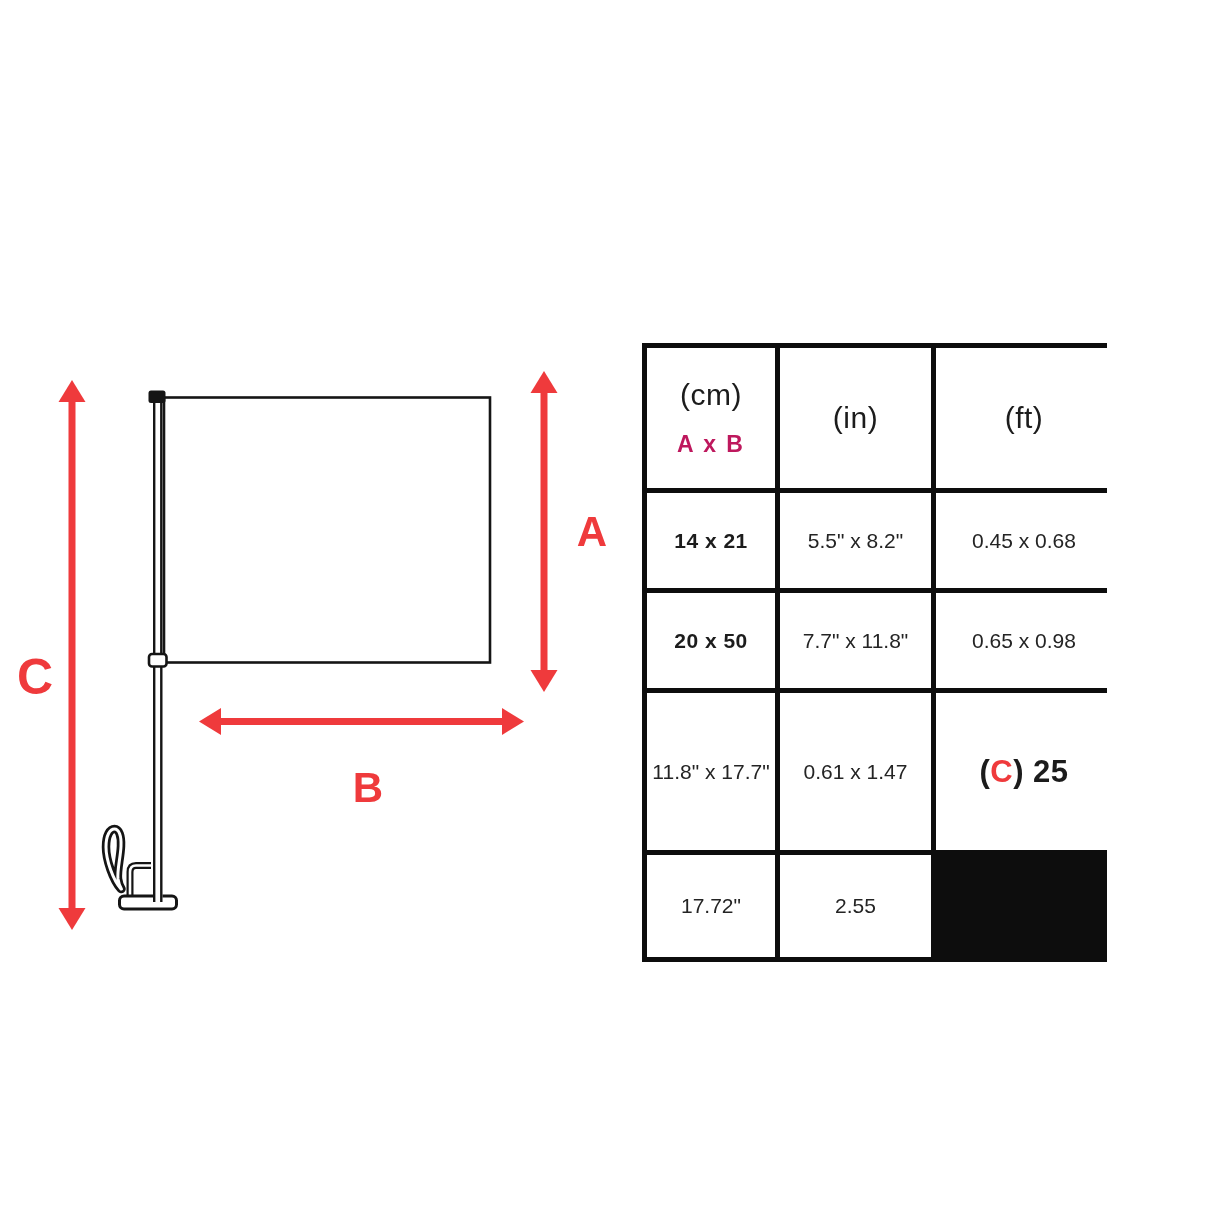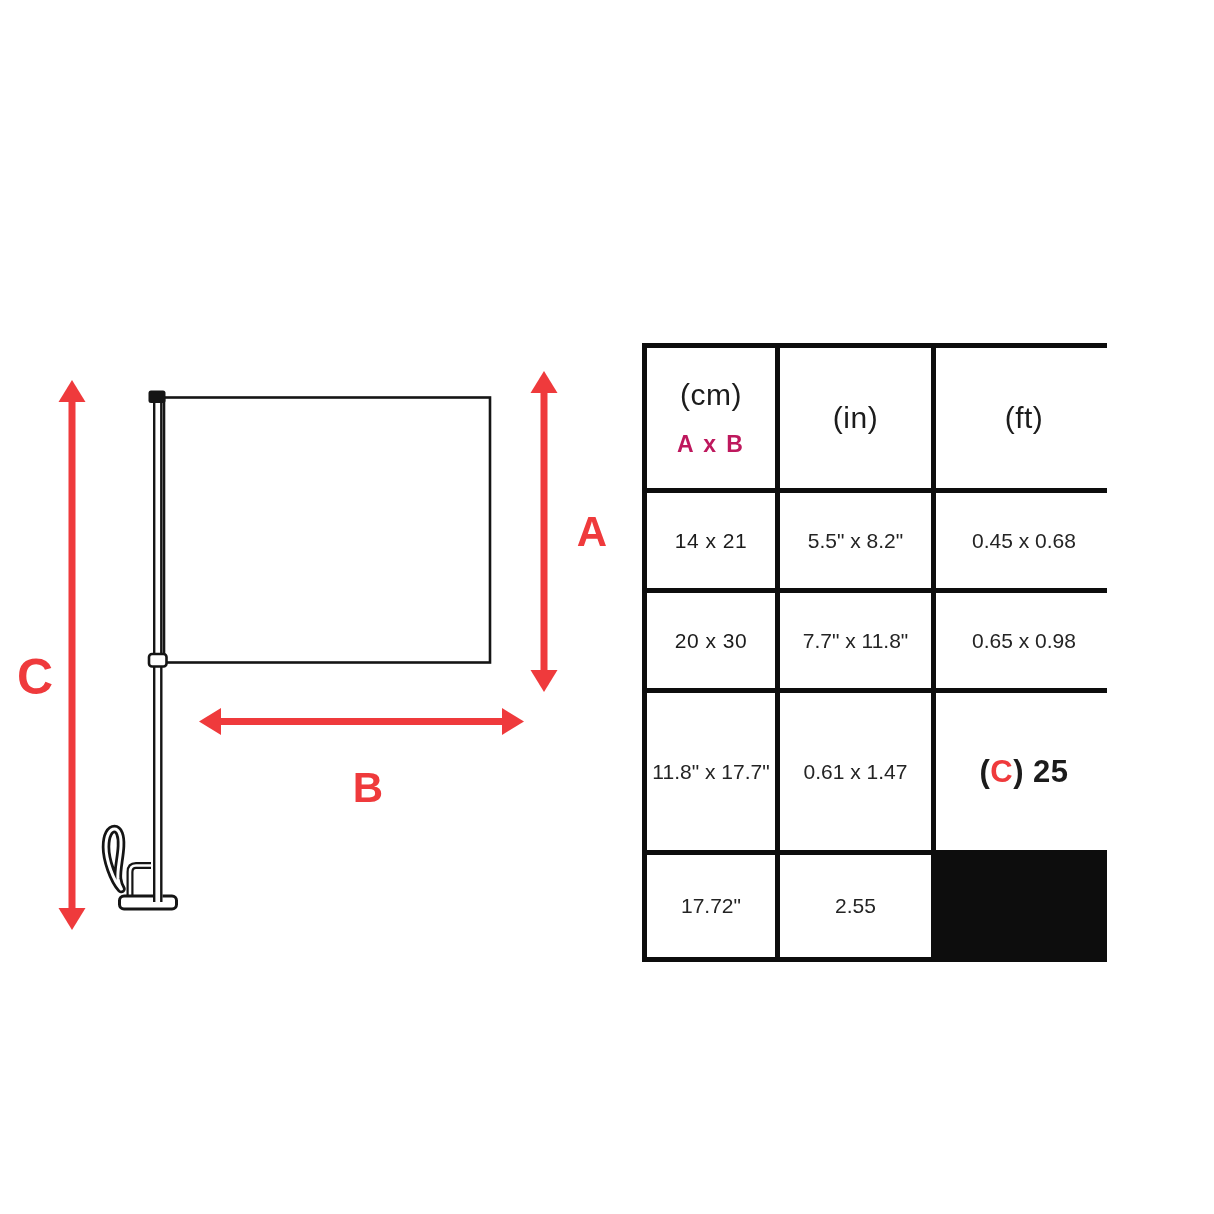--- a/index.html
+++ b/index.html
@@ -64,21 +64,21 @@
     color: #1c1c1c;
   }
   .hdr-axb {
     font-size: 23px;
     font-weight: 700;
     letter-spacing: 2px;
     color: #be185d;
   }
   .row-label {
     font-size: 21px;
-    font-weight: 400;
+    font-weight: 700;
     letter-spacing: 0.5px;
   }
   .val {
     font-size: 21px;
     font-weight: 400;
     color: #242424;
   }
   .last-label {
     font-size: 31px;
     font-weight: 700;
@@ -142,21 +142,21 @@
       <div class="hdr-unit">(cm)</div>
       <div class="hdr-axb">A x B</div>
     </div>
     <div class="cell hdr-unit">(in)</div>
     <div class="cell hdr-unit">(ft)</div>
 
     <div class="cell row-label">14 x 21</div>
     <div class="cell val">5.5" x 8.2"</div>
     <div class="cell val">0.45 x 0.68</div>
 
-    <div class="cell row-label">20 x 30</div>
+    <div class="cell row-label">20 x 50</div>
     <div class="cell val">7.7" x 11.8"</div>
     <div class="cell val">0.65 x 0.98</div>
 
     <div class="cell val">11.8" x 17.7"</div>
     <div class="cell val">0.61 x 1.47</div>
 
     <div class="cell last-label">
       <span>(</span>
         <span class="red-c">C</span>
         <span>) 25</span>

